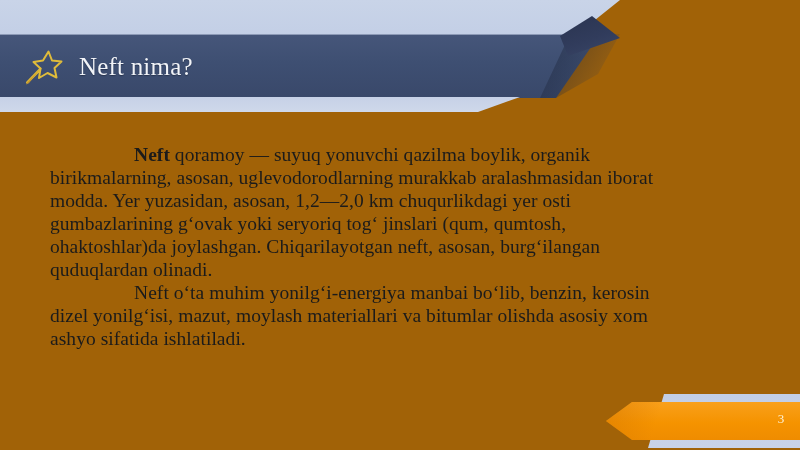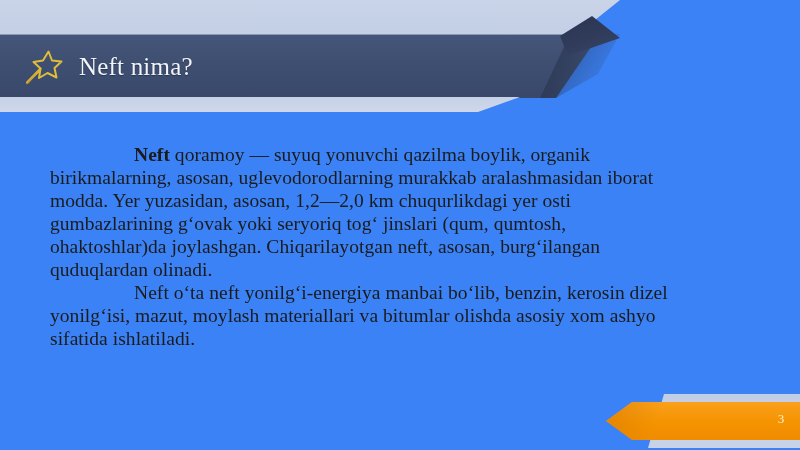--- a/index.html
+++ b/index.html
@@ -9,21 +9,21 @@
     background: #ffffff;
   }
   body {
     font-family: "Liberation Serif", serif;
   }
   #slide {
     position: relative;
     width: 800px;
     height: 450px;
     overflow: hidden;
-    background: #3b82f6;
+    background: #a16207;
   }
 
   
   .hdr-band-top {
     position: absolute;
     left: 0;
     top: 0;
     width: 620px;
     height: 36px;
     background: linear-gradient(180deg, #c9d4e8 0%, #c3cfe6 100%);
@@ -168,21 +168,21 @@
         <path d="M18.5 24.5 L10.5 32.5"></path>
       </g>
       <path d="M19.8 22.2 L7.5 34.8 L6 37.5 L9 36.2 Z" fill="#c9992a" opacity="0.85"></path>
     </svg>
   </span>
 
   <div class="slide-title">Neft nima?</div>
 
   <div class="body-block">
     <p class="para"><b>Neft</b><span> qoramoy — suyuq yonuvchi qazilma boylik, organik birikmalarning, asosan, uglevodorodlarning murakkab aralashmasidan iborat modda. Yer yuzasidan, asosan, 1,2—2,0 km chuqurlikdagi yer osti gumbazlarining g‘ovak yoki seryoriq tog‘ jinslari (qum, qumtosh, ohaktoshlar)da joylashgan. Chiqarilayotgan neft, asosan, burg‘ilangan quduqlardan olinadi.</span></p>
-    <p class="para">Neft o‘ta neft yonilg‘i-energiya manbai bo‘lib, benzin, kerosin dizel yonilg‘isi, mazut, moylash materiallari va bitumlar olishda asosiy xom ashyo sifatida ishlatiladi.</p>
+    <p class="para">Neft o‘ta muhim yonilg‘i-energiya manbai bo‘lib, benzin, kerosin dizel yonilg‘isi, mazut, moylash materiallari va bitumlar olishda asosiy xom ashyo sifatida ishlatiladi.</p>
   </div>
 
   <div class="ftr-blue"></div>
   <div class="ftr-orange"></div>
   <div class="ftr-orange-shade"></div>
   <div class="page-number">3</div>
 
 </div>
 
 </body></html>

